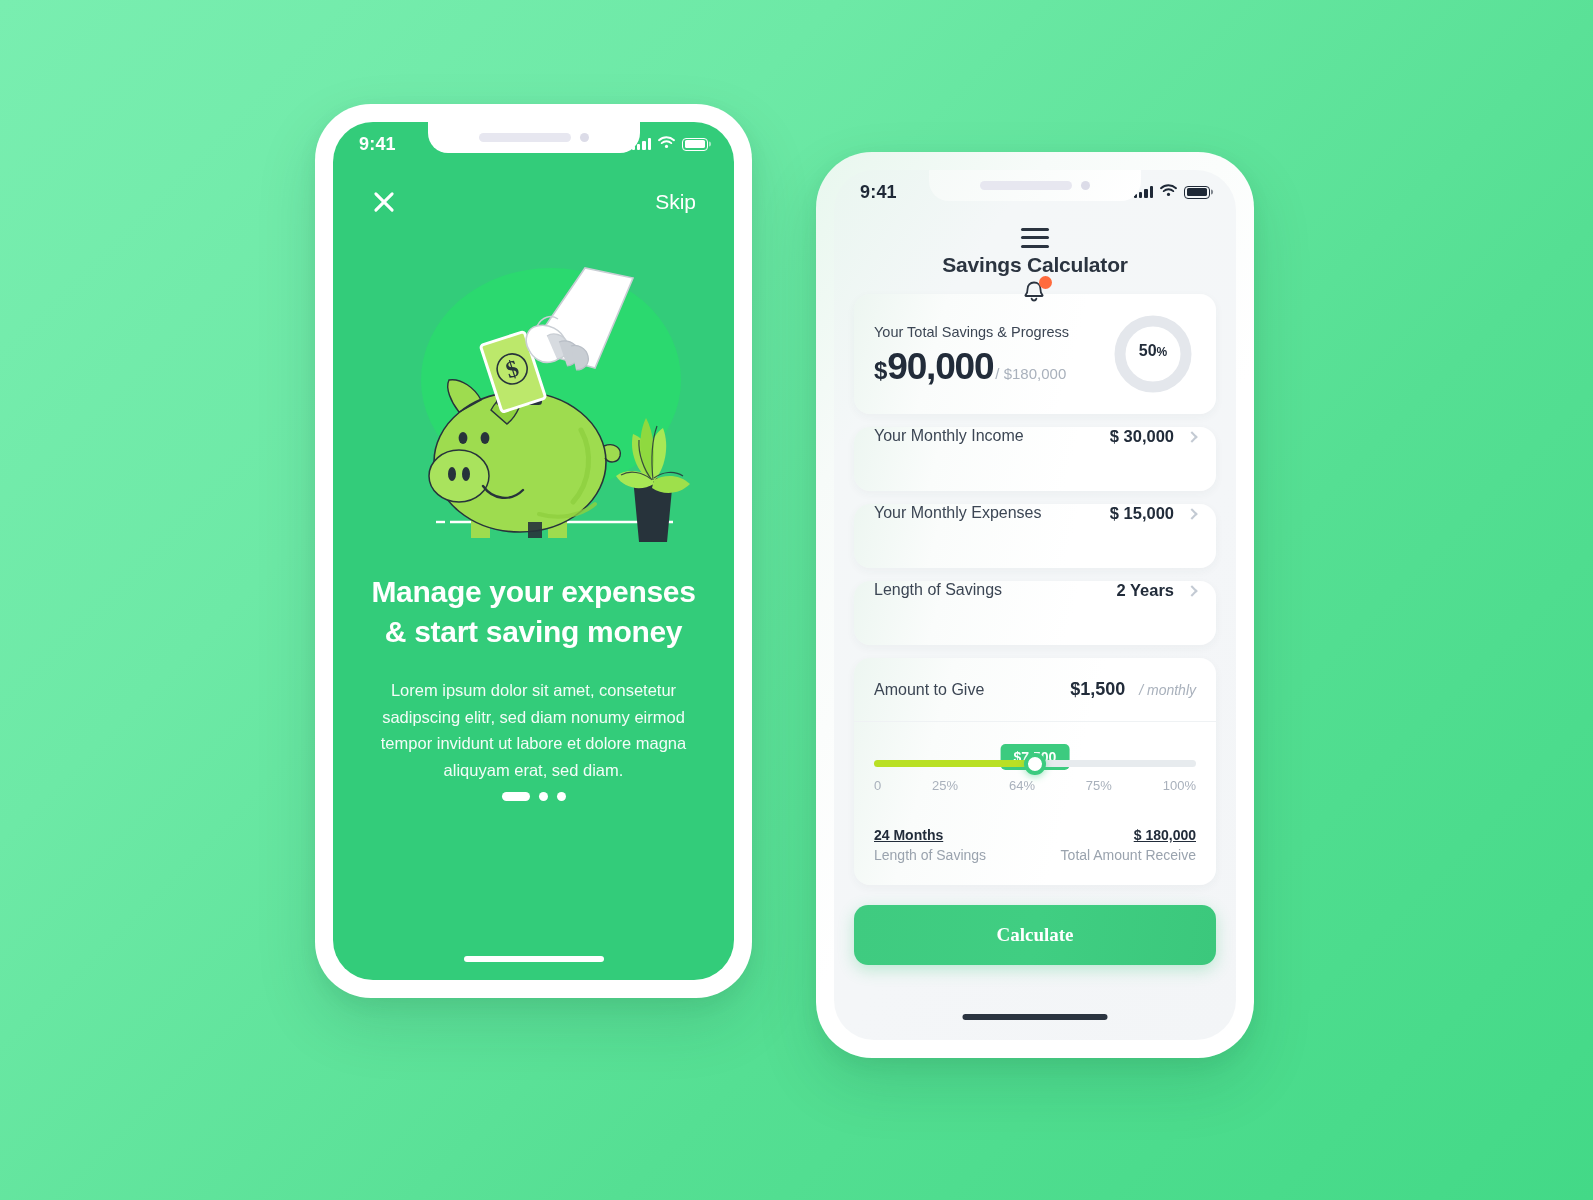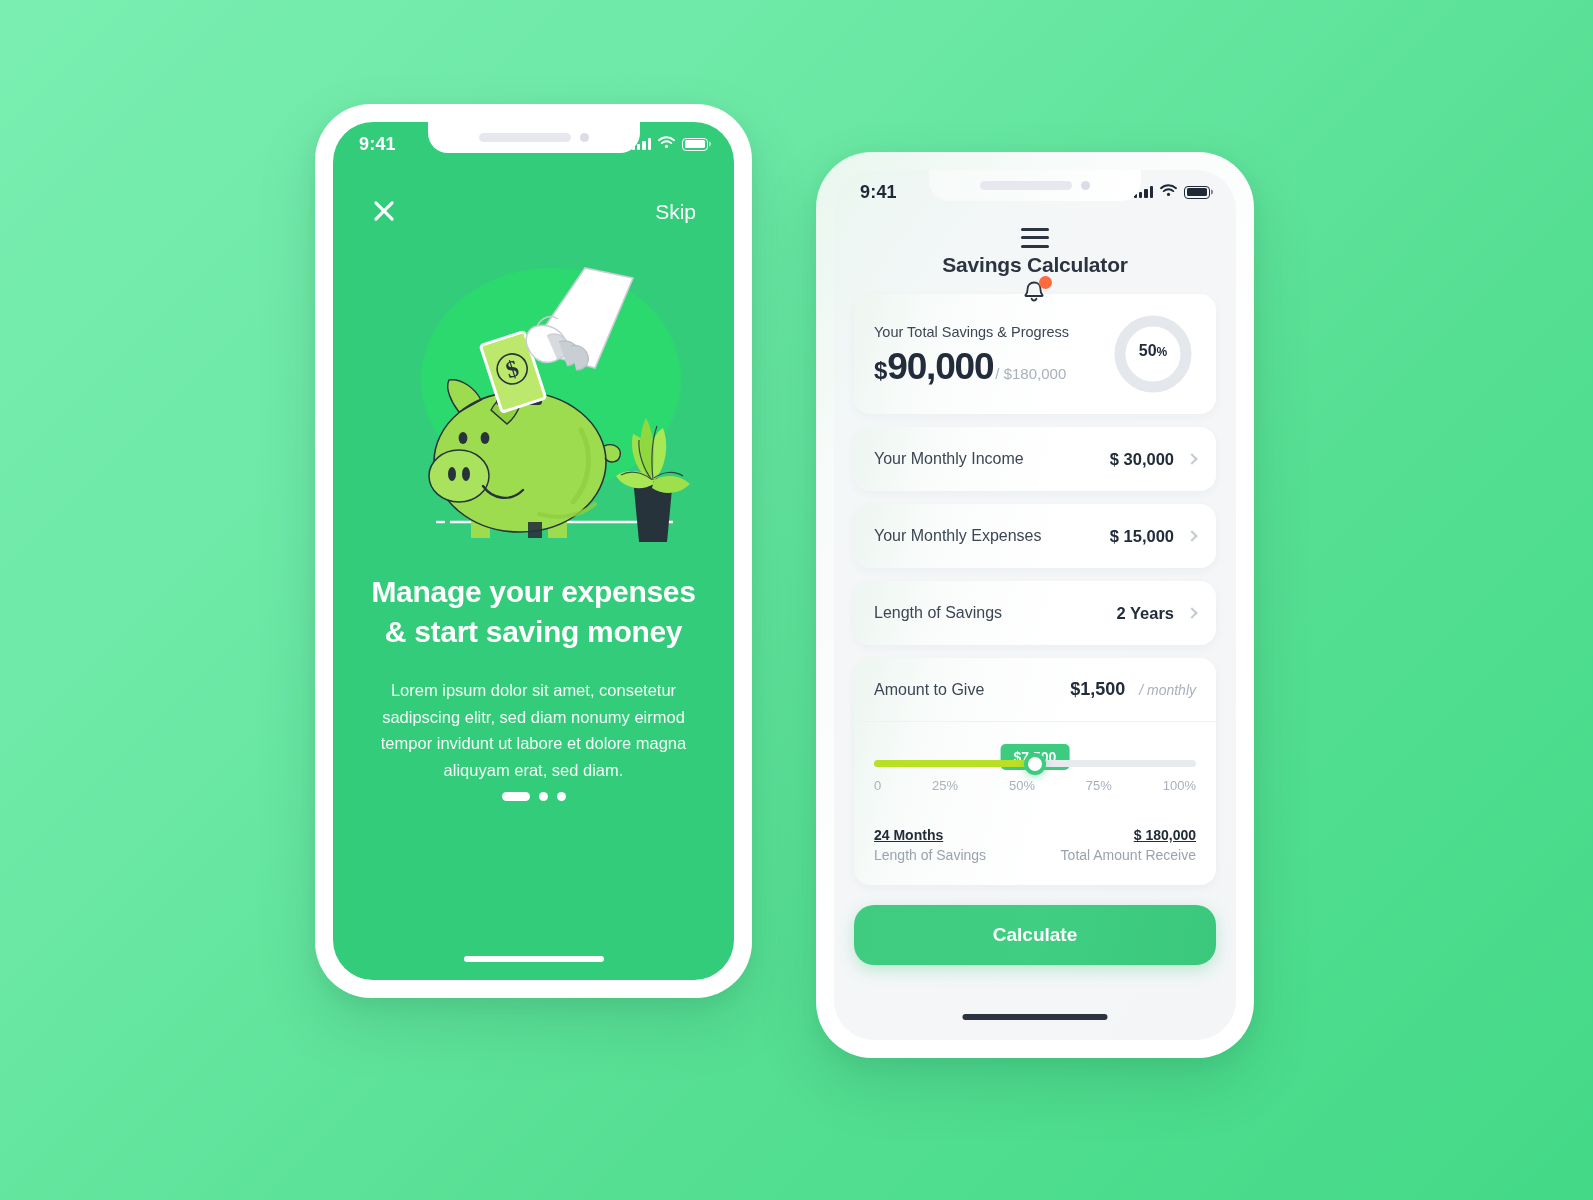--- a/index.html
+++ b/index.html
@@ -106,21 +106,21 @@
     opacity: .55;
   }
   .batt i { display:block; width: 100%; height: 100%; background: currentColor; border-radius: 1.6px; }
 
   .topbar1 {
     position: absolute;
     top: 58px;
     left: 0; right: 0;
     height: 44px;
     display: flex;
-    align-items: flex-end;
+    align-items: center;
     justify-content: space-between;
     padding: 0 38px;
     z-index: 5;
   }
   .close-x {
     width: 26px; height: 26px;
     position: relative;
     cursor: pointer;
   }
   .close-x::before, .close-x::after {
@@ -310,21 +310,21 @@
     align-items: baseline;
     justify-content: center;
     padding-top: 29px;
   }
   .ring-num { font-size: 16px; font-weight: bold; color: #222C3A; }
   .ring-pct { font-size: 12px; font-weight: bold; color: #222C3A; }
 
   .row-card {
     height: 64px;
     display: flex;
-    align-items: center;
+    align-items: flex-start;
     justify-content: space-between;
     padding: 0 20px;
     cursor: pointer;
   }
   .row-label { font-size: 16px; color: #3C4654; }
   .row-right { display: flex; align-items: center; gap: 14px; }
   .row-value { font-size: 16.5px; font-weight: bold; color: #222C3A; }
   .chev {
     width: 8px; height: 8px;
     border-right: 2.2px solid #C3CAD3;
@@ -407,32 +407,32 @@
     justify-content: space-between;
     padding: 16px 20px 22px;
   }
   .sum-v { font-size: 14px; font-weight: bold; color: #222C3A; text-decoration: underline; }
   .sum-l { font-size: 14px; color: #9AA3AE; margin-top: 4px; }
   .sum-right { text-align: right; }
 
   .calc-btn {
     margin-top: 20px;
     height: 60px;
-    border-radius: 20px;
+    border-radius: 14px;
     background: linear-gradient(100deg, #3FCB80 0%, #40CE82 50%, #3BC87C 100%);
     color: #ffffff;
     font-size: 19px;
     font-weight: bold;
     display: flex;
     align-items: center;
     justify-content: center;
     cursor: pointer;
     border: none;
     width: 100%;
-    font-family: Liberation Sans, sans-serif;
+    font-family: Liberation Serif, serif;
     box-shadow: 0 5px 16px rgba(60, 203, 127, 0.3);
   }
 
   .home-ind-2 {
     position: absolute;
     bottom: 20px;
     left: 50%;
     transform: translateX(-50%);
     width: 145px;
     height: 6px;
@@ -663,21 +663,21 @@
 
         <div class="slider-area">
           <div class="tooltip">$7,500</div>
           <div class="track">
             <div class="track-fill"></div>
             <div class="thumb"></div>
           </div>
           <div class="ticks">
             <span>0</span>
             <span>25%</span>
-            <span>50%</span>
+            <span>64%</span>
             <span>75%</span>
             <span>100%</span>
           </div>
         </div>
 
         <div class="summary">
           <div>
             <div class="sum-v">24 Months</div>
             <div class="sum-l">Length of Savings</div>
           </div>

